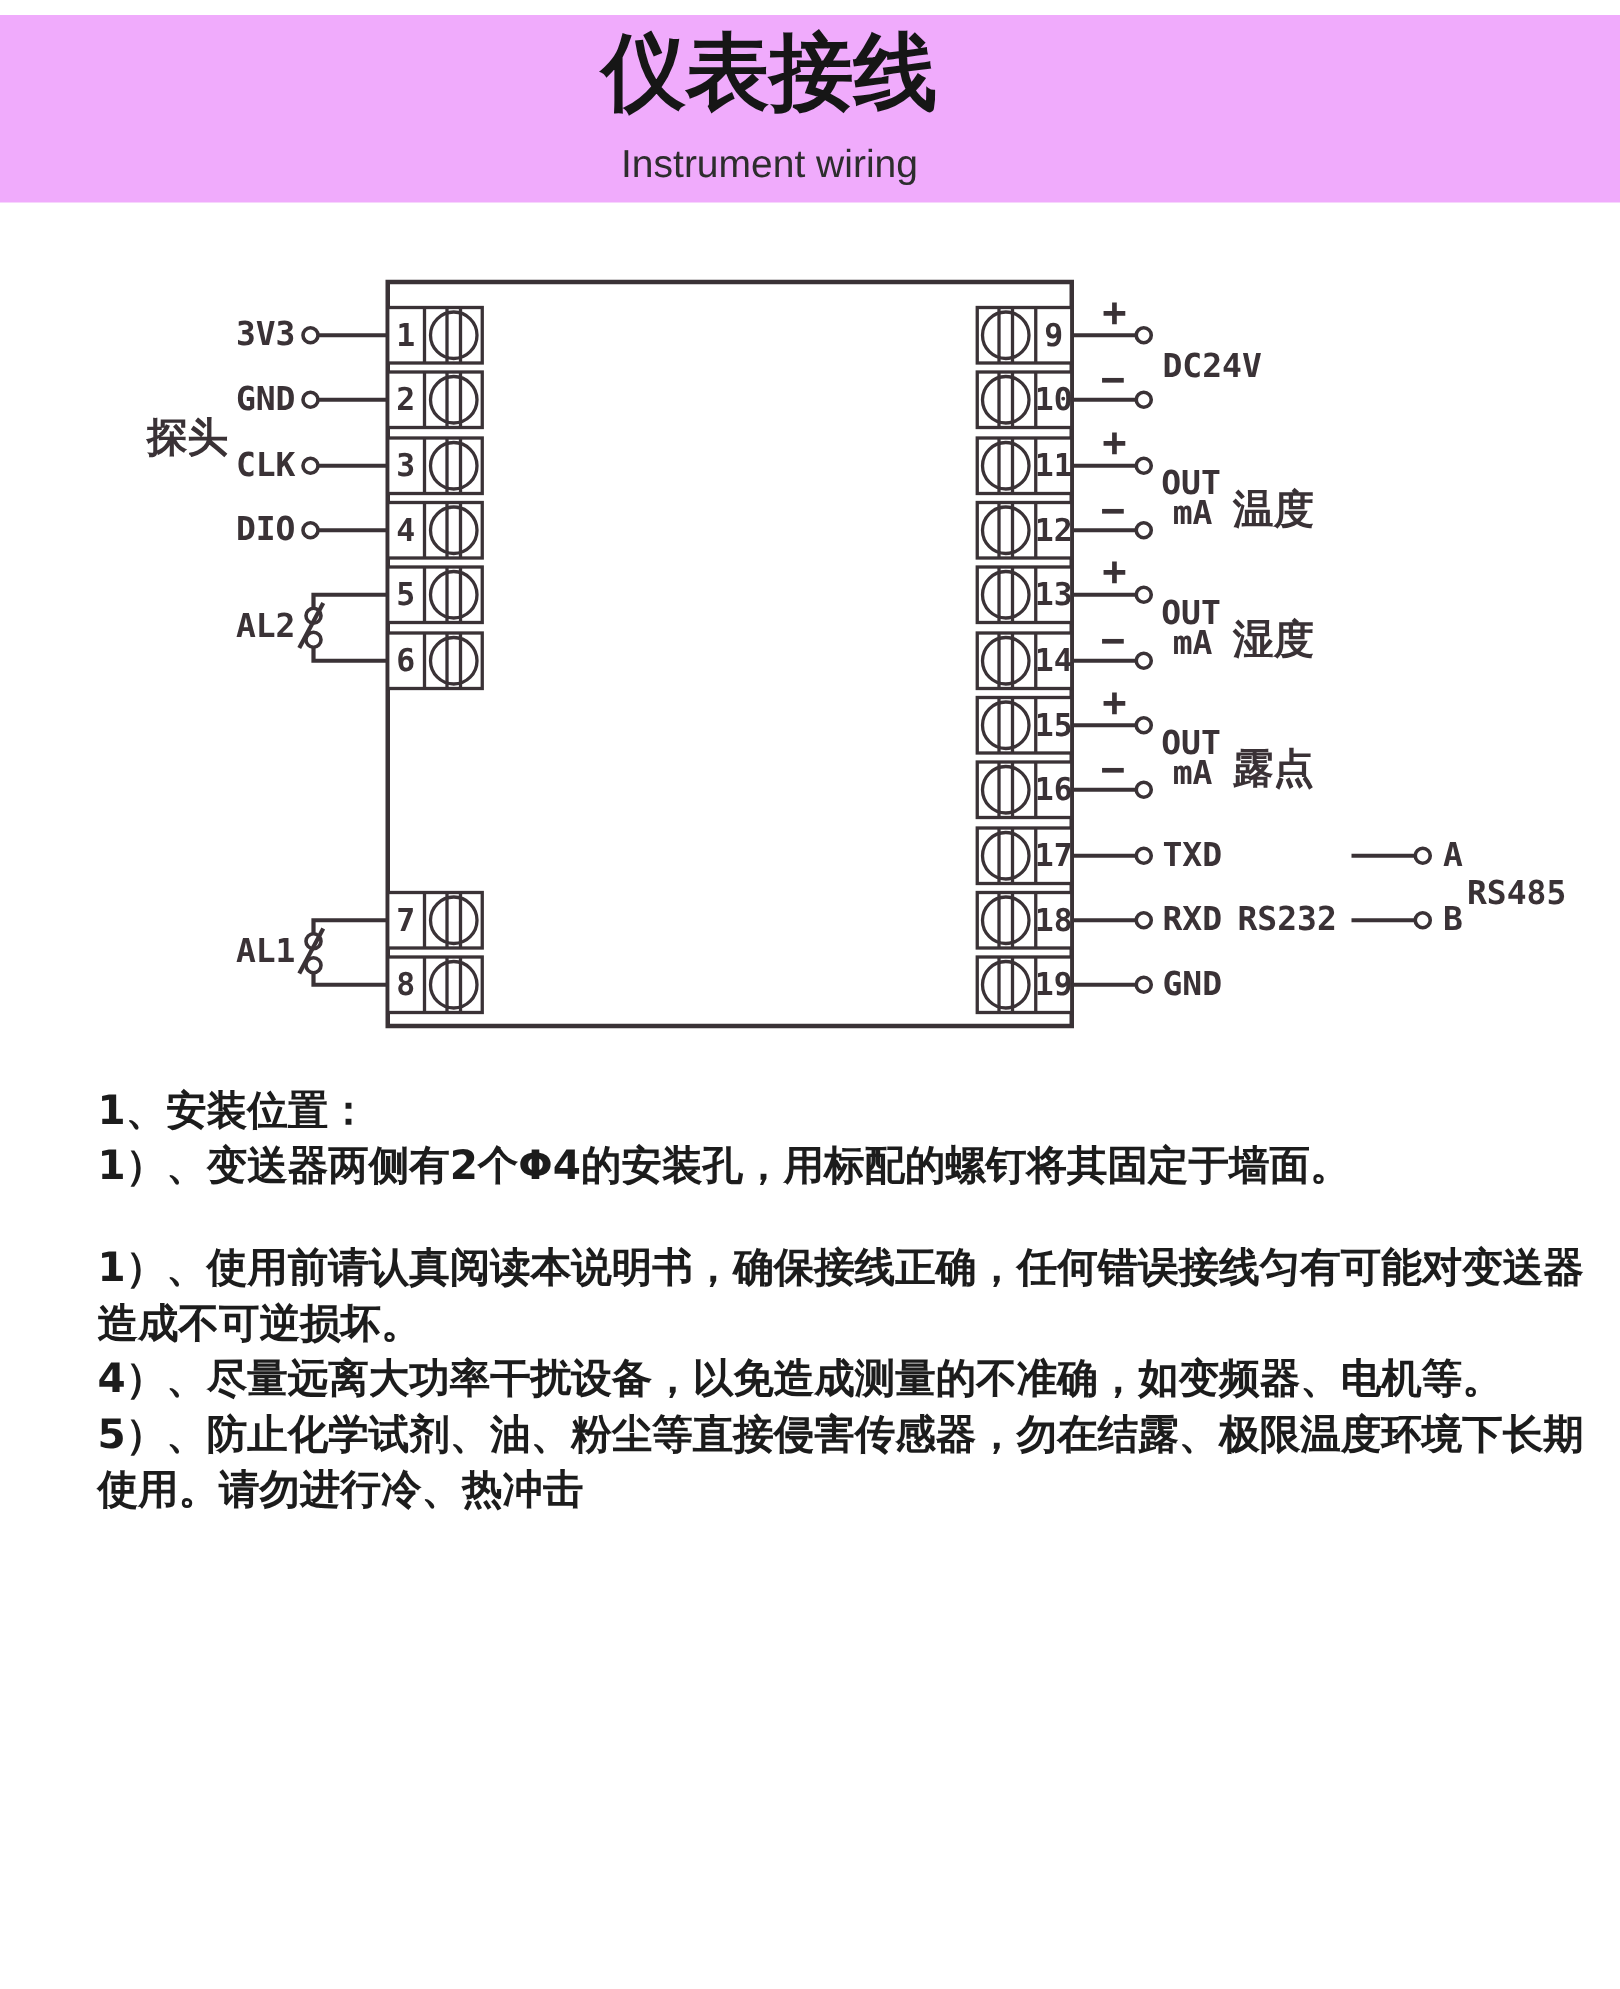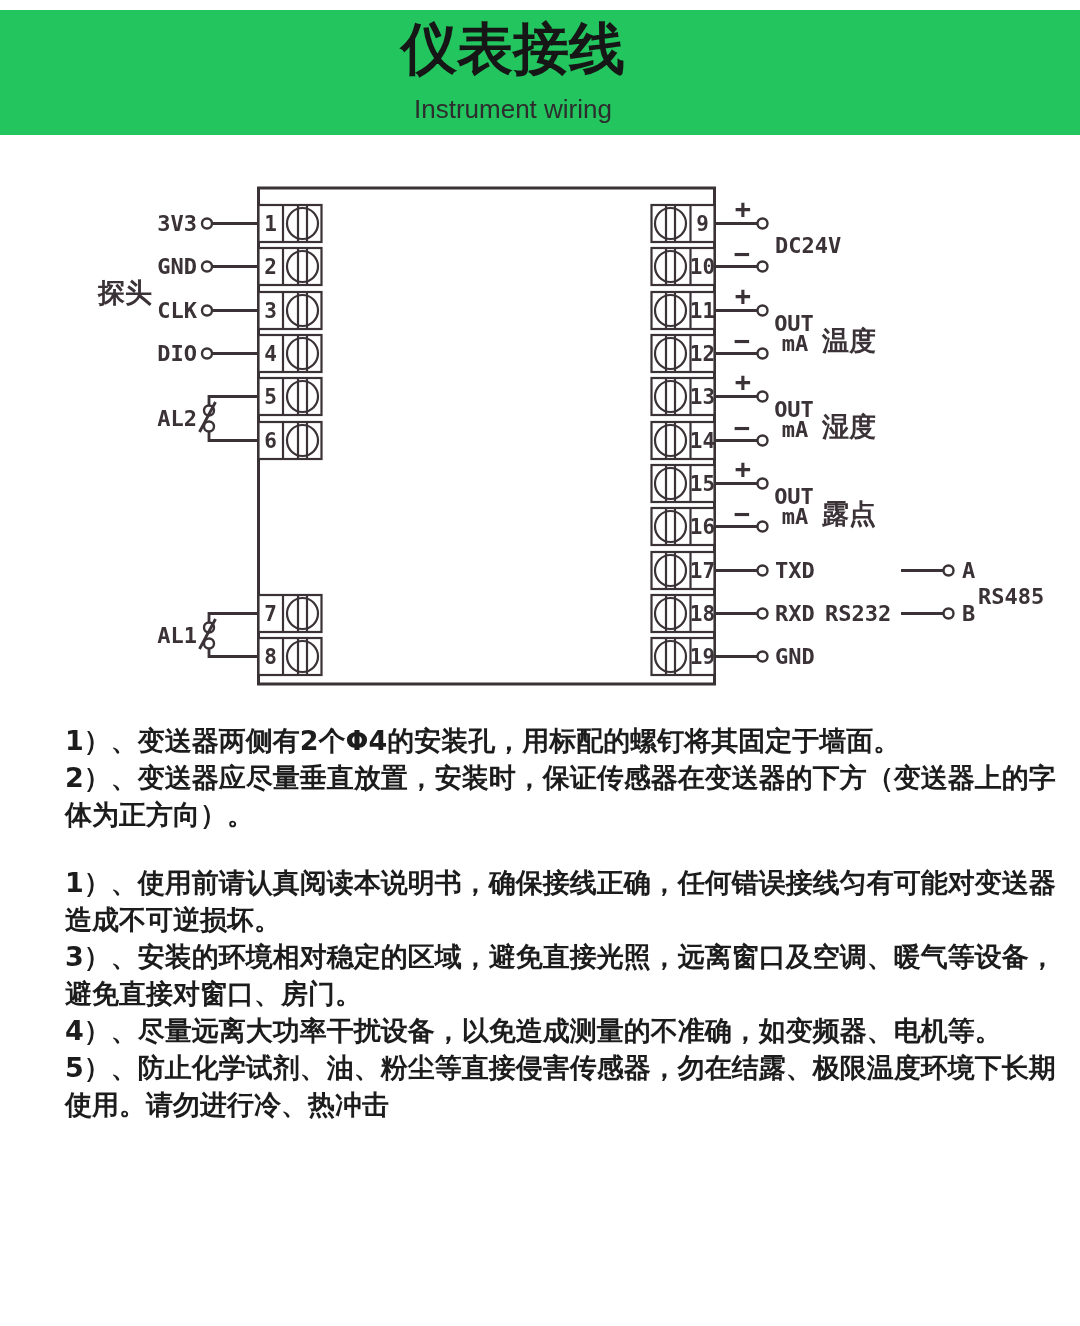--- a/index.html
+++ b/index.html
@@ -2,21 +2,21 @@
 <html><head>
 <meta charset="utf-8">
 <style>
   html,body{margin:0;padding:0}
   body{
     width:1080px;height:1326px;background:#ffffff;position:relative;
     font-family:"DejaVu Sans",sans-serif;
   }
   .topstrip{height:10px;background:#ffffff}
   .band{
-    height:125px;background:#22c55e;
+    height:125px;background:#f0abfc;
     display:flex;flex-direction:column;align-items:center;justify-content:center;
     padding-right:54px;box-sizing:border-box;
   }
   .band h1{margin:0;font-size:56px;font-weight:bold;color:#161616;line-height:1.05}
   .band .sub{font-family:"Liberation Sans",sans-serif;font-size:26px;color:#2d2d2d;margin-top:16px}
 
   .diagram{position:absolute;left:0;top:135px}
 
   
   .box{fill:#ffffff;stroke:#3a3236;stroke-width:3}
@@ -346,22 +346,21 @@
     <text class="mono" x="962" y="435.5">A</text>
     <line class="wire" x1="901" y1="478.5" x2="943" y2="478.5"></line>
     <circle class="node" cx="948.5" cy="478.5" r="5"></circle>
     <text class="mono" x="962" y="478.5">B</text>
     <text class="mono" x="978" y="461">RS485</text>
   </g>
 </svg>
 
 <main class="notes">
   <section>
+    <p>1、安装位置：</p>
     <p>1）、变送器两侧有2个Φ4的安装孔，用标配的螺钉将其固定于墙面。</p>
-    <p>2）、变送器应尽量垂直放置，安装时，保证传感器在变送器的下方（变送器上的字体为正方向）。</p>
   </section>
   <section>
     <p>1）、使用前请认真阅读本说明书，确保接线正确，任何错误接线匀有可能对变送器造成不可逆损坏。</p>
-    <p>3）、安装的环境相对稳定的区域，避免直接光照，远离窗口及空调、暖气等设备，避免直接对窗口、房门。</p>
     <p>4）、尽量远离大功率干扰设备，以免造成测量的不准确，如变频器、电机等。</p>
     <p>5）、防止化学试剂、油、粉尘等直接侵害传感器，勿在结露、极限温度环境下长期使用。请勿进行冷、热冲击</p>
   </section>
 </main>
 
 </body></html>

